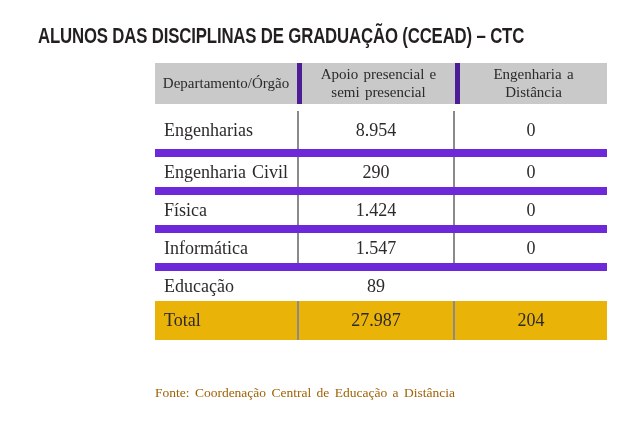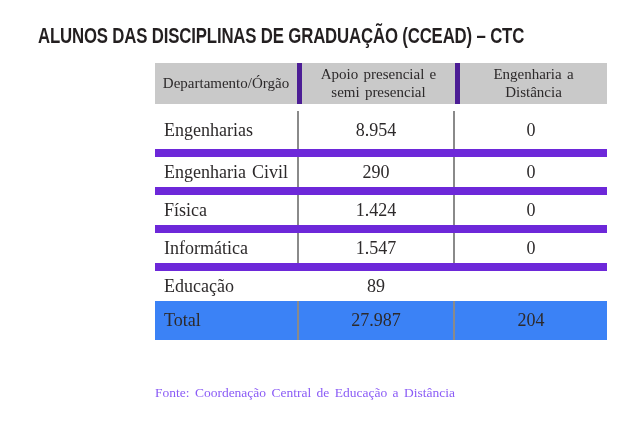--- a/index.html
+++ b/index.html
@@ -56,29 +56,29 @@
     display: flex;
     align-items: center;
     font-size: 18px;
     word-spacing: 1.5px;
   }
   .cell.dept { padding-left: 9px; justify-content: flex-start; }
   .cell.num  { justify-content: center; }
   .cell.mid  { border-left: 2px solid #8a8a8a; border-right: 2px solid #8a8a8a; }
 
   
-  .tfoot .trow { height: 39px; background: #3b82f6; }
+  .tfoot .trow { height: 39px; background: #eab308; }
 
   .source-note {
     position: absolute;
     left: 155px;
     top: 385px;
     font-size: 13.5px;
     word-spacing: 2px;
-    color: #8b5cf6;
+    color: #a16207;
   }
 </style>
 </head>
 <body>
 
 <div>
 
   <h1 class="page-title">ALUNOS DAS DISCIPLINAS DE GRADUAÇÃO (CCEAD) – CTC</h1>
 
   <div class="data-table">

